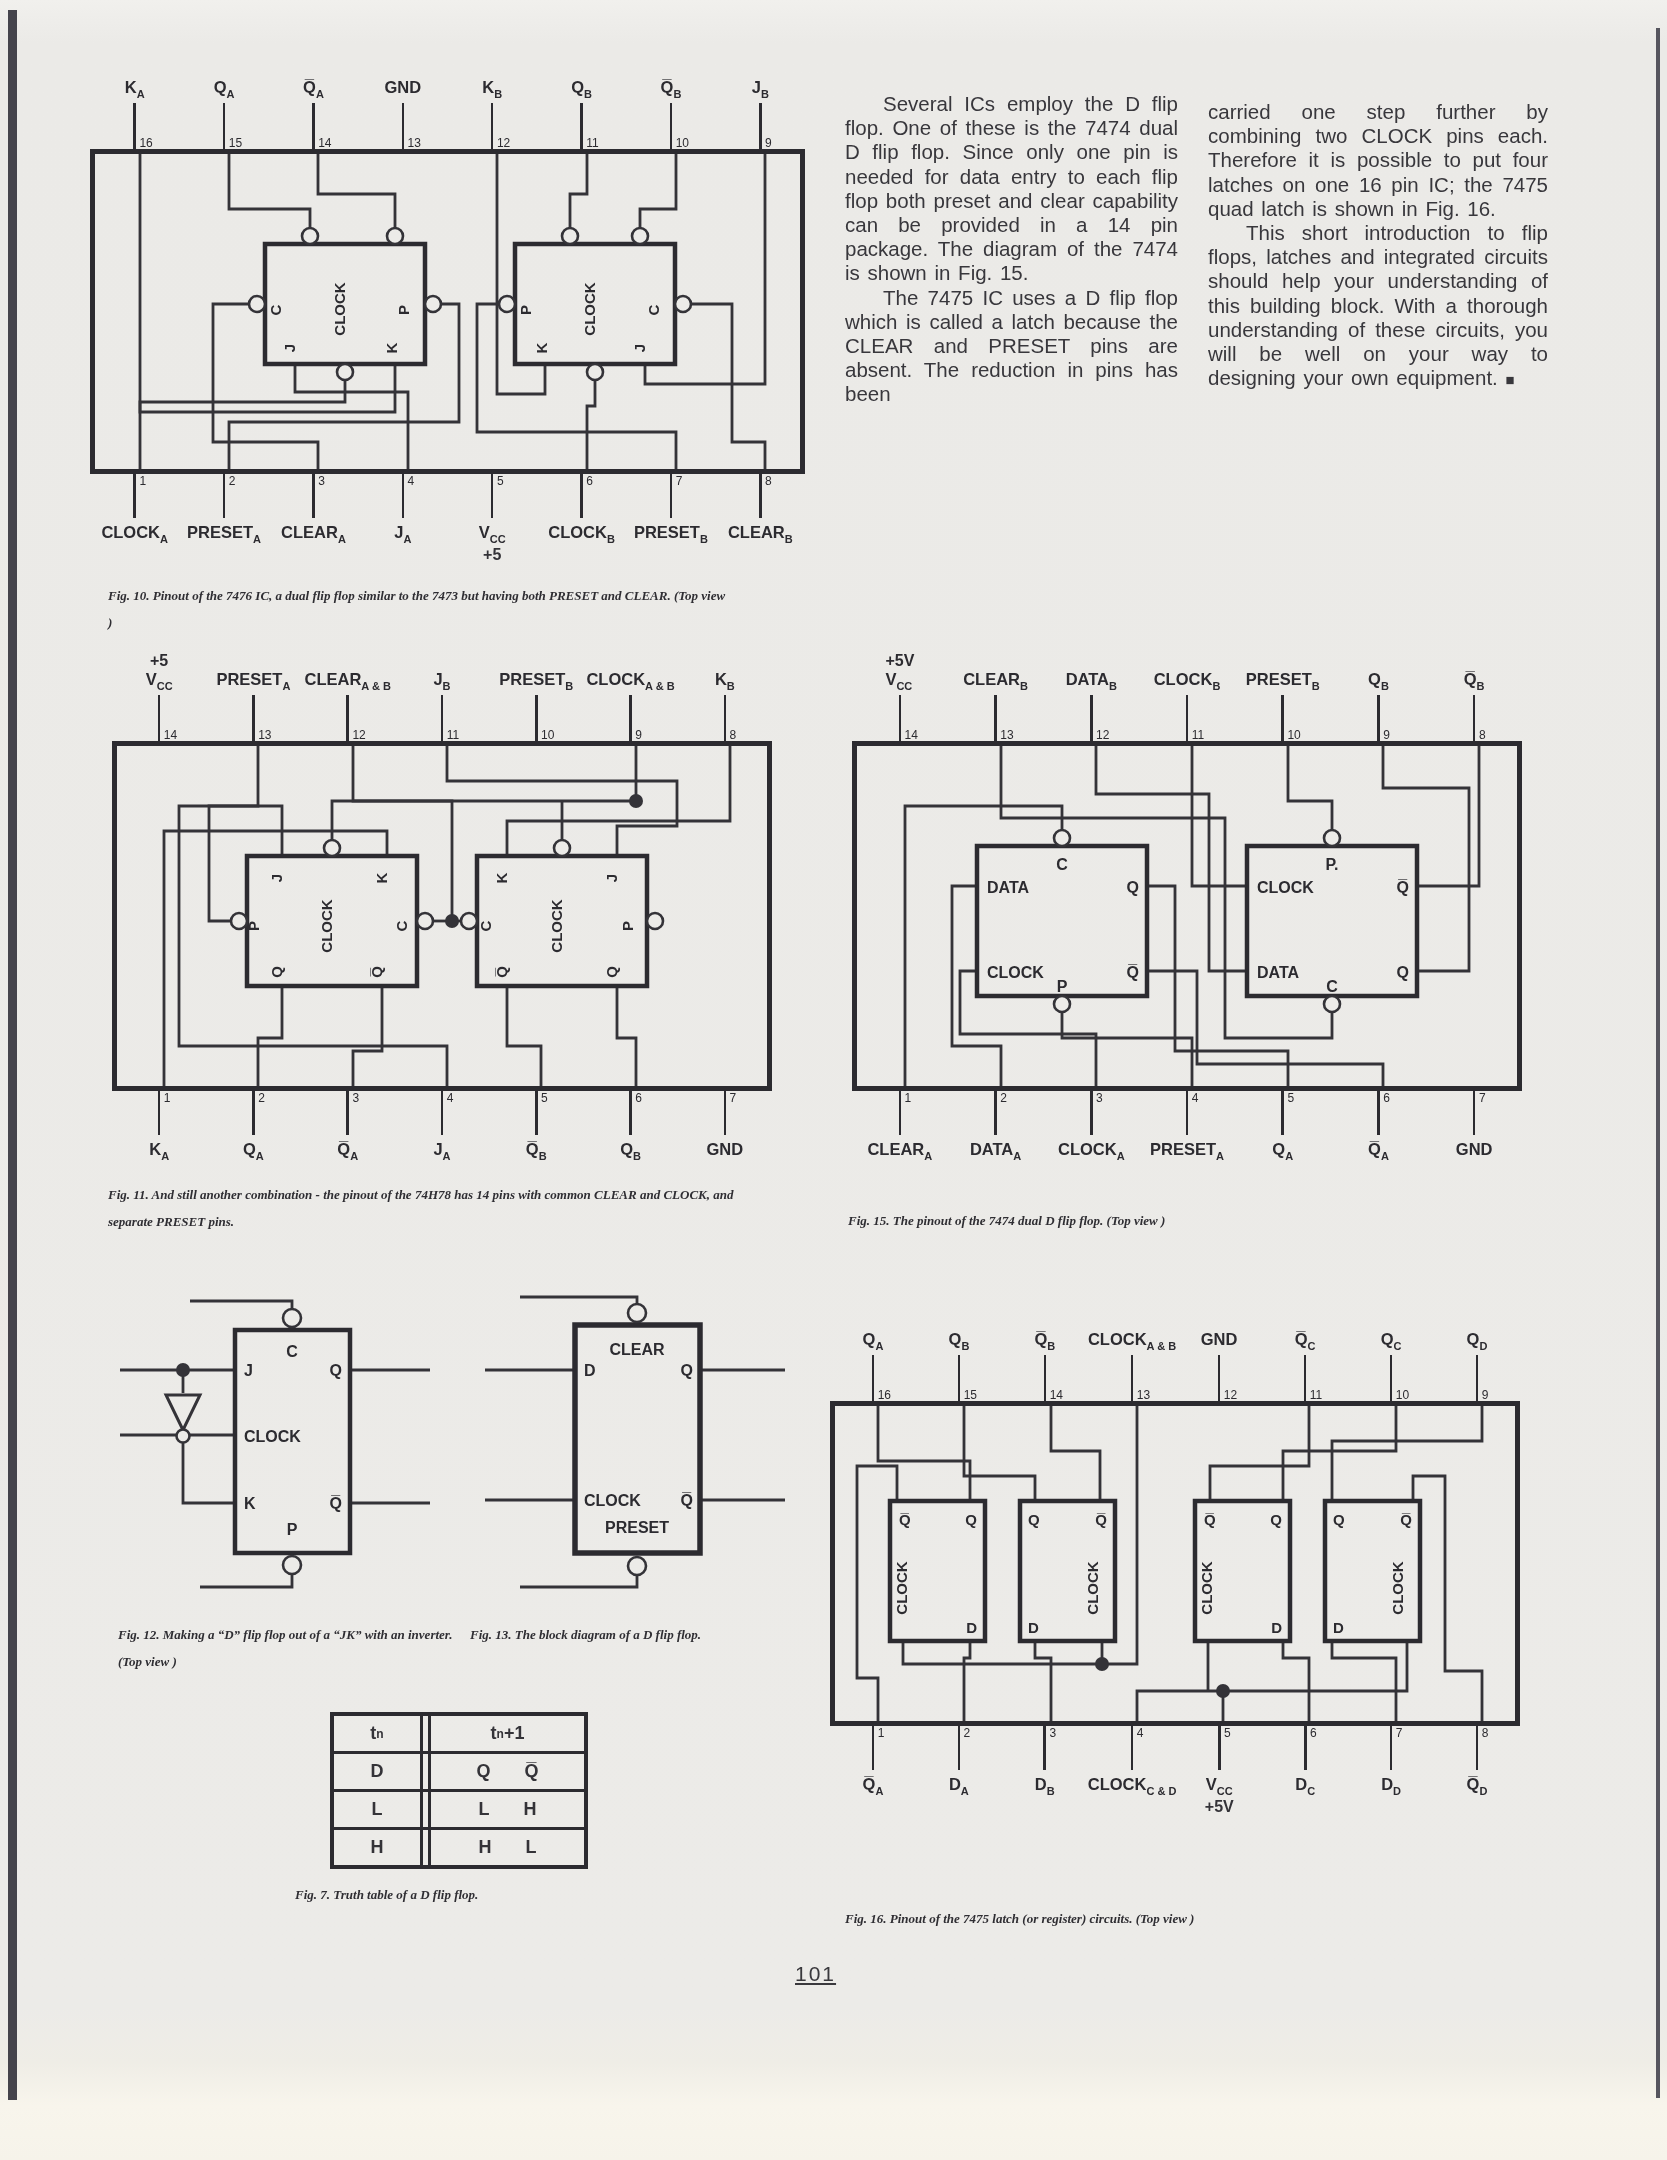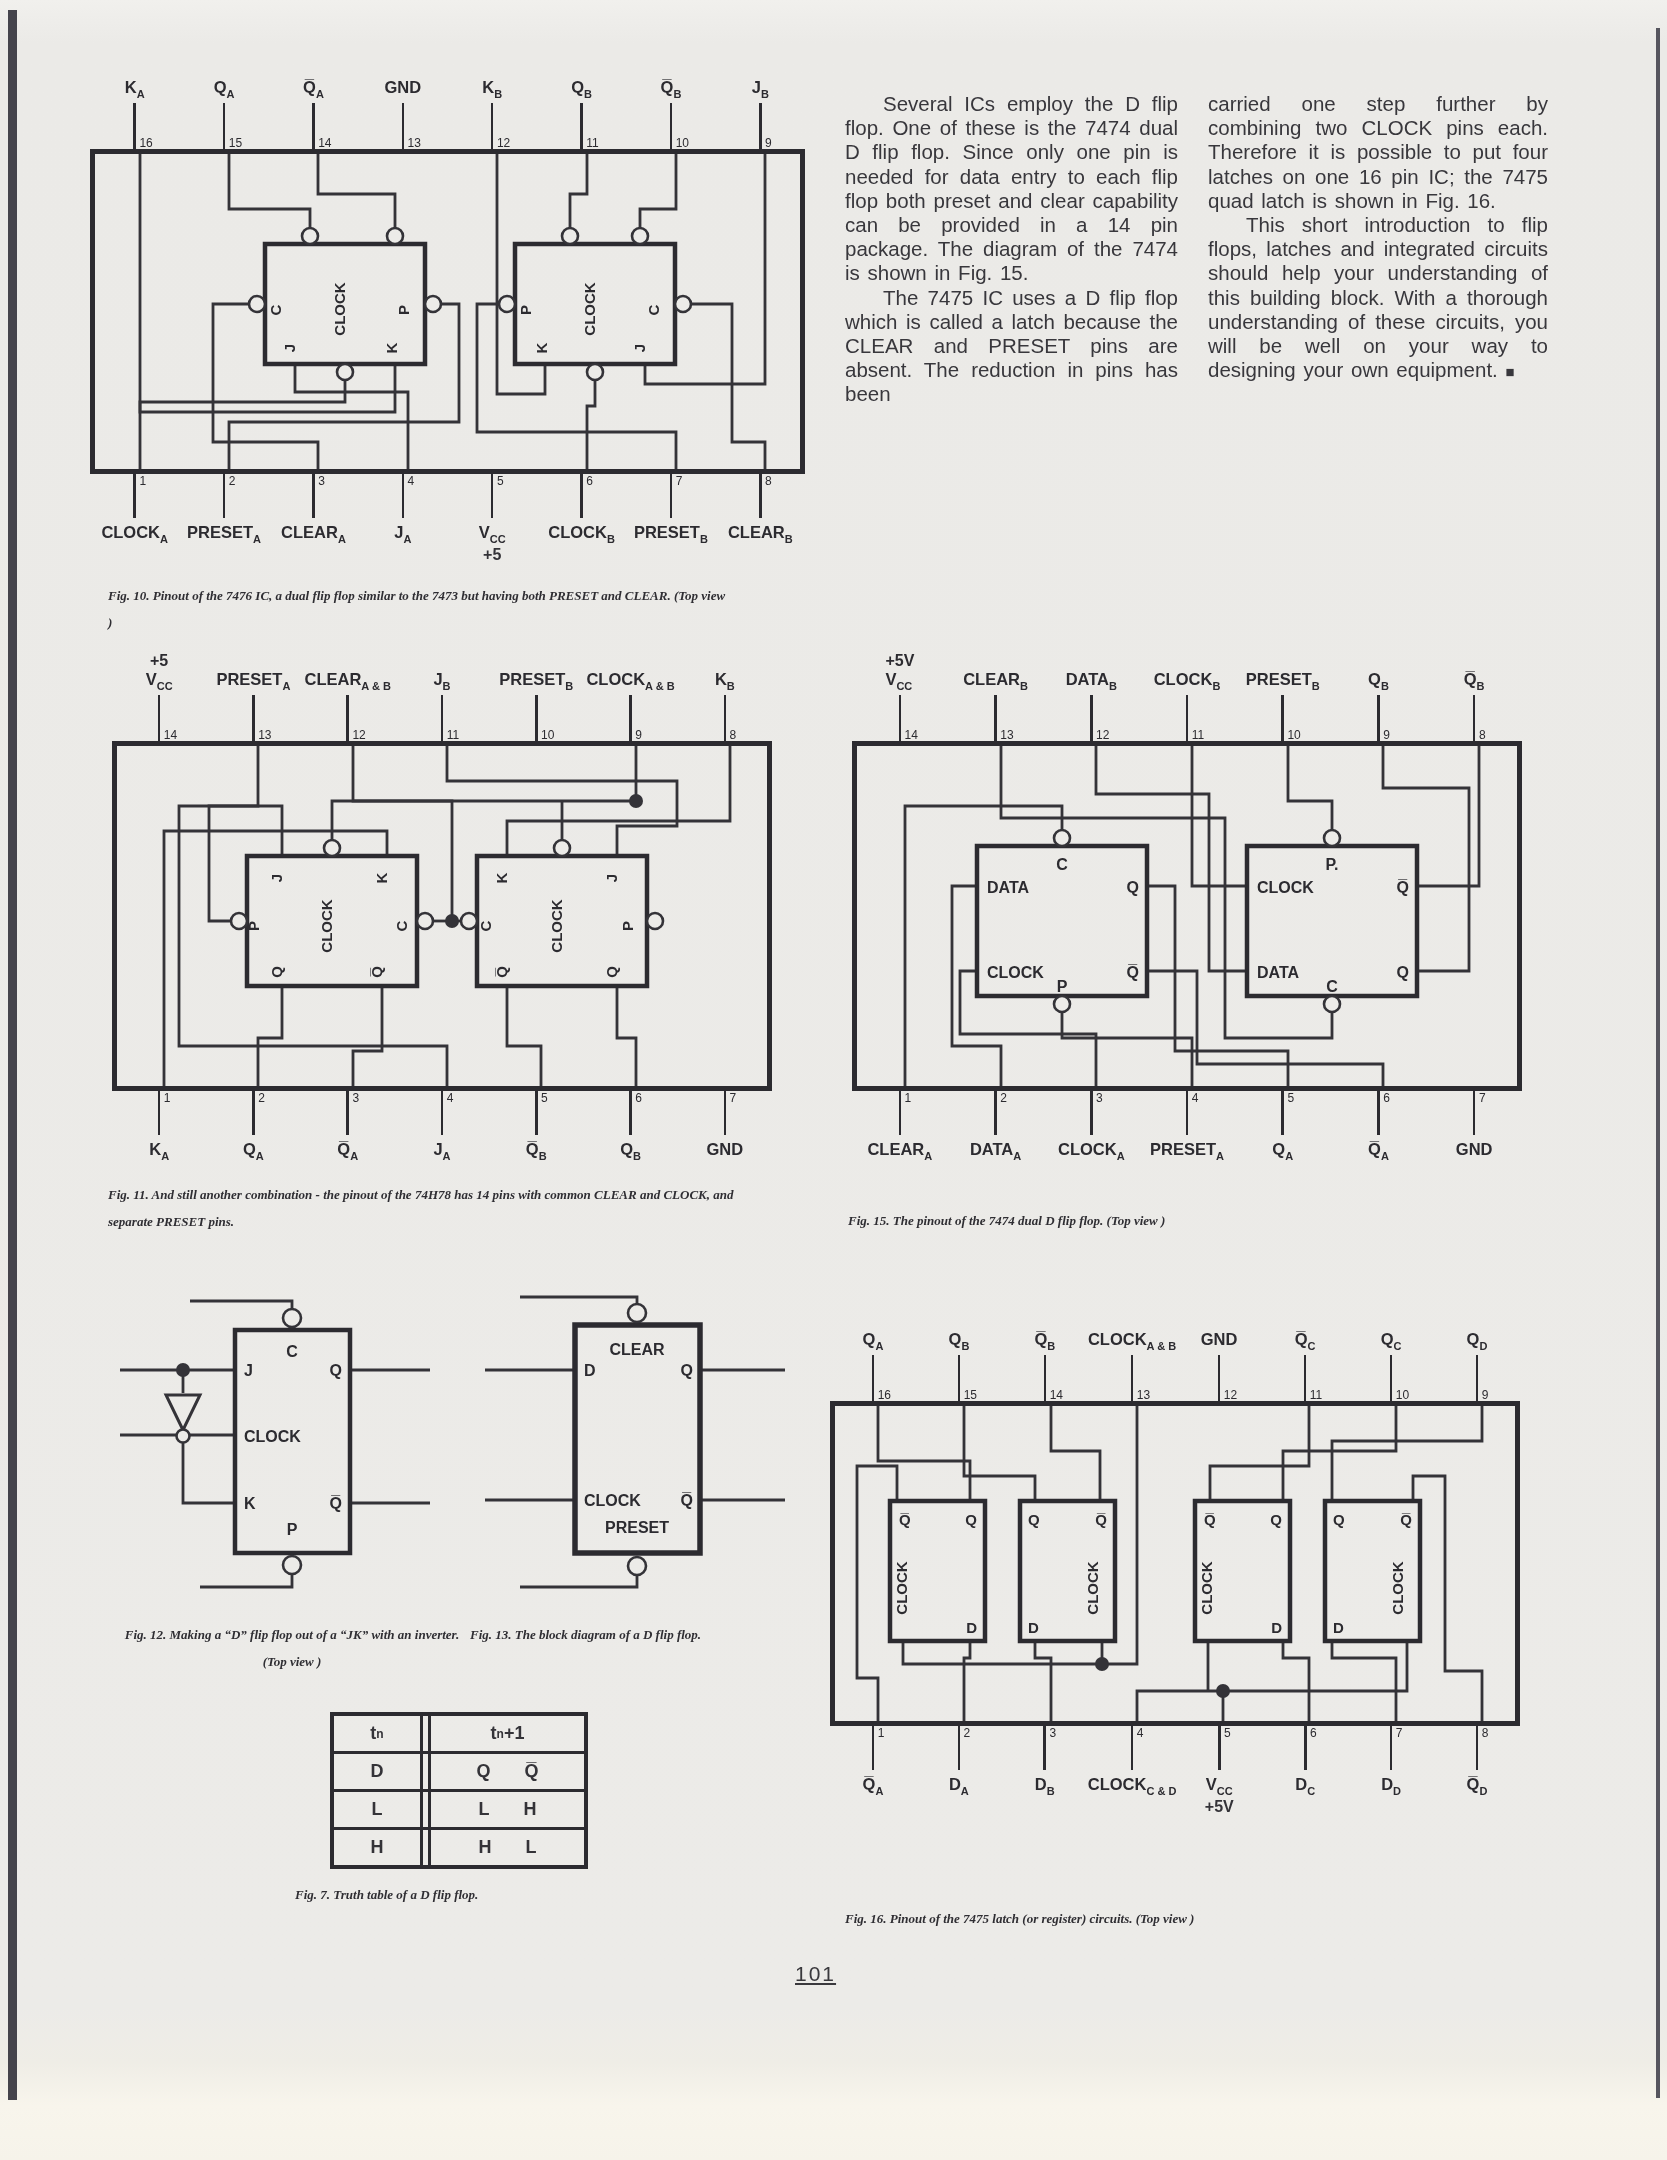--- a/index.html
+++ b/index.html
@@ -4,21 +4,21 @@
 <style>
   html,body{margin:0;padding:0;background:#d8d6d2;}
   :root{--ink:#343338;--ink2:#2c2b30;--paper:#ecebe8;}
   .page{position:relative;width:1667px;height:2160px;overflow:hidden;
         background:linear-gradient(180deg,#f1f0ed 0%,#ebeae7 2%,#ecebe8 93%,#efede6 95.5%,#f8f5ec 97.5%,#f6f3ea 100%);
         font-family:"Liberation Sans",sans-serif;color:var(--ink);}
   .edgebar{position:absolute;background:#45444c;}
   
   .col{position:absolute;text-align:justify;font-size:20.5px;line-height:24.2px;word-spacing:2px;color:#38373c;}
   .col p{margin:0;text-indent:38px;}
-  .col p.noindent{text-indent:0;}
+  .col p.noindent{text-indent:0;margin-top:8px;}
   .endmark{font-size:15px;}
   
   .caption{position:absolute;font-family:"Liberation Serif",serif;font-style:italic;font-weight:bold;
            font-size:13px;line-height:26.5px;color:#2f2e33;}
   .pagenum{position:absolute;font-size:21px;letter-spacing:2px;color:#3a393d;}
   
   .icfig{position:absolute;}
   .pinrow{display:flex;}
   .pinrow.top{align-items:flex-end;}
   .pin{flex:1;display:flex;flex-direction:column;align-items:center;}
@@ -564,21 +564,21 @@
     <circle class="bub" cx="197" cy="33" r="9"></circle>
     <circle class="bub" cx="197" cy="280" r="9"></circle>
     <text x="197" y="72" text-anchor="middle">C</text>
     <text x="149" y="91" text-anchor="start">J</text>
     <text x="247" y="91" text-anchor="end">Q</text>
     <text x="149" y="157" text-anchor="start">CLOCK</text>
     <text x="149" y="224" text-anchor="start">K</text>
     <text x="247" y="224" text-anchor="end">Q̅</text>
     <text x="197" y="250" text-anchor="middle">P</text>
   </svg>
-  <div class="caption" style="left:118px;top:1622px;width:348px;text-align:center;">Fig. 12. Making a “D” flip flop out of a “JK” with an inverter. (Top view )</div>
+  <div class="caption" style="left:118px;top:1622px;width:348px;">Fig. 12. Making a “D” flip flop out of a “JK” with an inverter. (Top view )</div>
 
   <svg class="freestand" style="left:465px;top:1285px;" width="350" height="320" viewBox="0 0 350 320">
     <g class="wires">
       <path class="w" d="M55,12 H172 V19"></path>
       <path class="w" d="M20,85 H110"></path>
       <path class="w" d="M235,85 H320"></path>
       <path class="w" d="M20,215 H110"></path>
       <path class="w" d="M235,215 H320"></path>
       <path class="w" d="M172,290 V302 H55"></path>
     </g>

